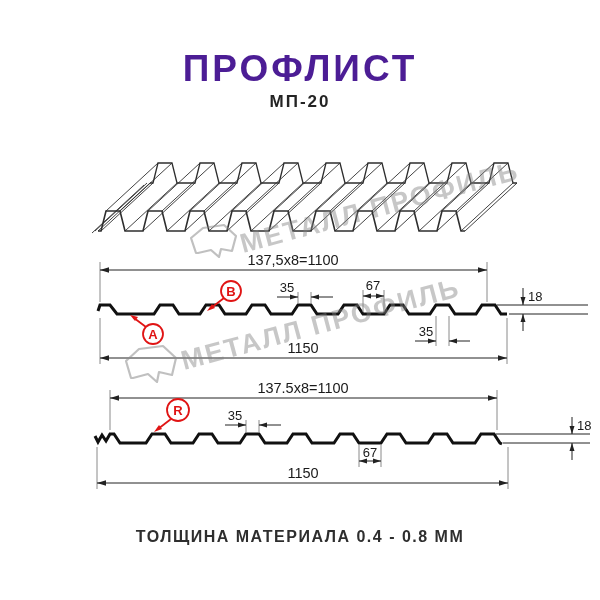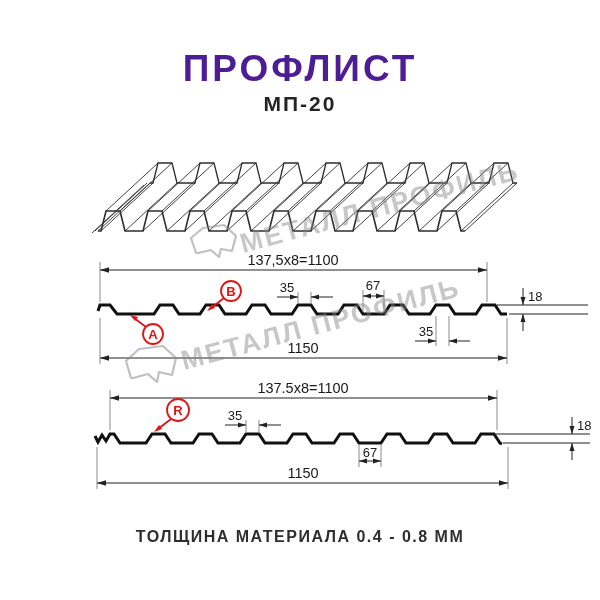--- a/index.html
+++ b/index.html
@@ -6,21 +6,21 @@
   body{
     width:600px;height:600px;background:#ffffff;position:relative;
     font-family:"Liberation Sans", sans-serif; overflow:hidden;
   }
   .title{
     position:absolute;left:0;top:48px;width:600px;text-align:center;
     font-size:37px;font-weight:800;letter-spacing:3px;color:#4c1d95;
   }
   .subtitle{
     position:absolute;left:0;top:92px;width:600px;text-align:center;
-    font-size:21px;font-weight:600;letter-spacing:2px;color:#242424;
+    font-size:17px;font-weight:600;letter-spacing:2px;color:#242424;
   }
   .footer-note{
     position:absolute;left:0;top:528px;width:600px;text-align:center;
     font-size:16px;font-weight:600;letter-spacing:1.5px;color:#2e2e2e;
   }
   svg{position:absolute;left:0;top:0;}
   .profile{fill:none;stroke:#111111;stroke-width:3;stroke-linejoin:miter;}
   .dim{stroke:#222222;stroke-width:1;fill:none;}
   .ext{stroke:#8a8a8a;stroke-width:1;fill:none;}
   .ah{fill:#222222;stroke:none;}

